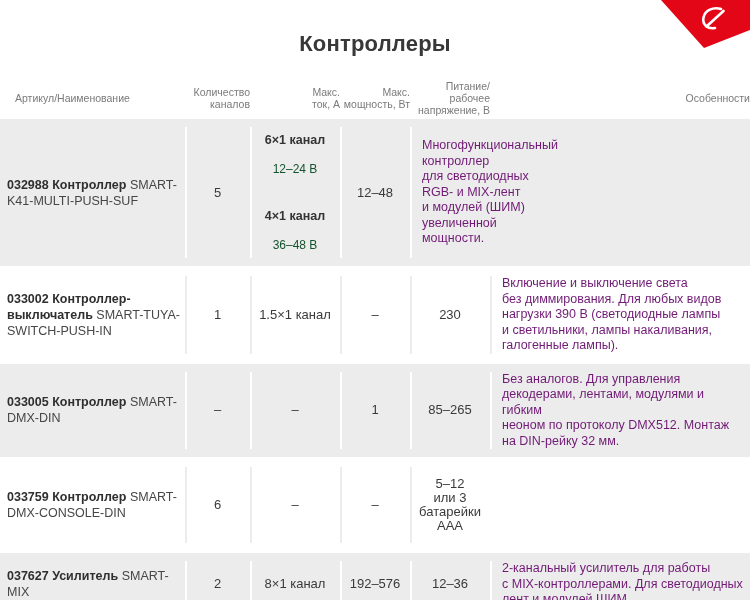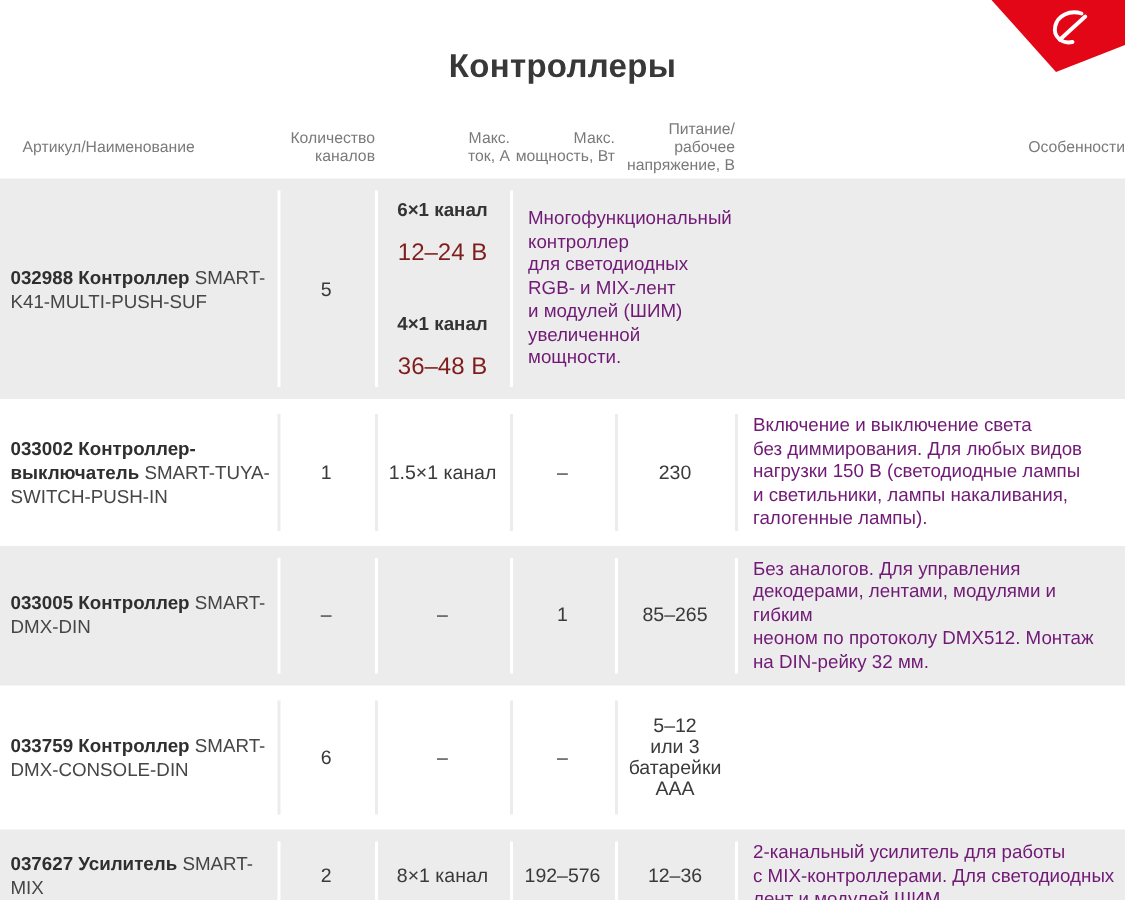--- a/index.html
+++ b/index.html
@@ -56,21 +56,21 @@
     font-size:12.5px;line-height:16px;white-space:normal;
   }
   .cell.article .num{font-weight:700;color:#2f2f2f;}
   .cell.article .code{color:#464646;}
   .cell.features{
     justify-content:flex-start;text-align:left;
     padding:8px 6px 8px 12px;
     font-size:12.5px;line-height:15.5px;color:#701a75;
   }
   .cg-label{font-weight:700;font-size:12.5px;line-height:15px;color:#343434;}
-  .cg-range{font-size:16px;line-height:14px;color:#7f1d1d;}
+  .cg-range{font-size:12px;line-height:14px;color:#14532d;}
   .cg-gap{height:5px;}
 </style>
 </head>
 <body>
 
 <svg class="logo" viewBox="0 0 95 48" aria-hidden="true">
   <polygon points="6,0 95,0 95,30 49,48" fill="#e30617"></polygon>
   <g>
     <path d="M66 9 C58 6.5 50 10.5 48.5 17.5 C47 24.5 53 29.5 60 28" stroke="#ffffff" stroke-width="2.6" fill="none" stroke-linecap="round"></path>
     <path d="M68.5 11 L51.5 26.5" stroke="#ffffff" stroke-width="2.6" stroke-linecap="round"></path>
@@ -102,36 +102,37 @@
     <div class="cell">5</div>
     <div class="cell">
       <div>
         <div class="cg-label">6×1 канал</div>
         <div class="cg-range">12–24 В</div>
         <div class="cg-gap"></div>
         <div class="cg-label">4×1 канал</div>
         <div class="cg-range">36–48 В</div>
       </div>
     </div>
+    <div class="cell">12–48</div>
     <div class="cell features">Многофункциональный контроллер
 для светодиодных RGB- и MIX-лент
 и модулей (ШИМ) увеличенной мощности.</div>
   </div>
 
   <div class="grid row">
     <div class="cell article">
       <div><span class="num">033002 Контроллер-выключатель</span> <span class="code">SMART-TUYA-SWITCH-PUSH-IN</span></div>
     </div>
     <div class="cell">1</div>
     <div class="cell">1.5×1 канал</div>
     <div class="cell">–</div>
     <div class="cell">230</div>
     <div class="cell features">Включение и выключение света
 без диммирования. Для любых видов
-нагрузки 150 В (светодиодные лампы
+нагрузки 390 В (светодиодные лампы
 и светильники, лампы накаливания,
 галогенные лампы).</div>
   </div>
 
   <div class="grid row">
     <div class="cell article">
       <div><span class="num">033005 Контроллер</span> <span class="code">SMART-DMX-DIN</span></div>
     </div>
     <div class="cell">–</div>
     <div class="cell">–</div>

